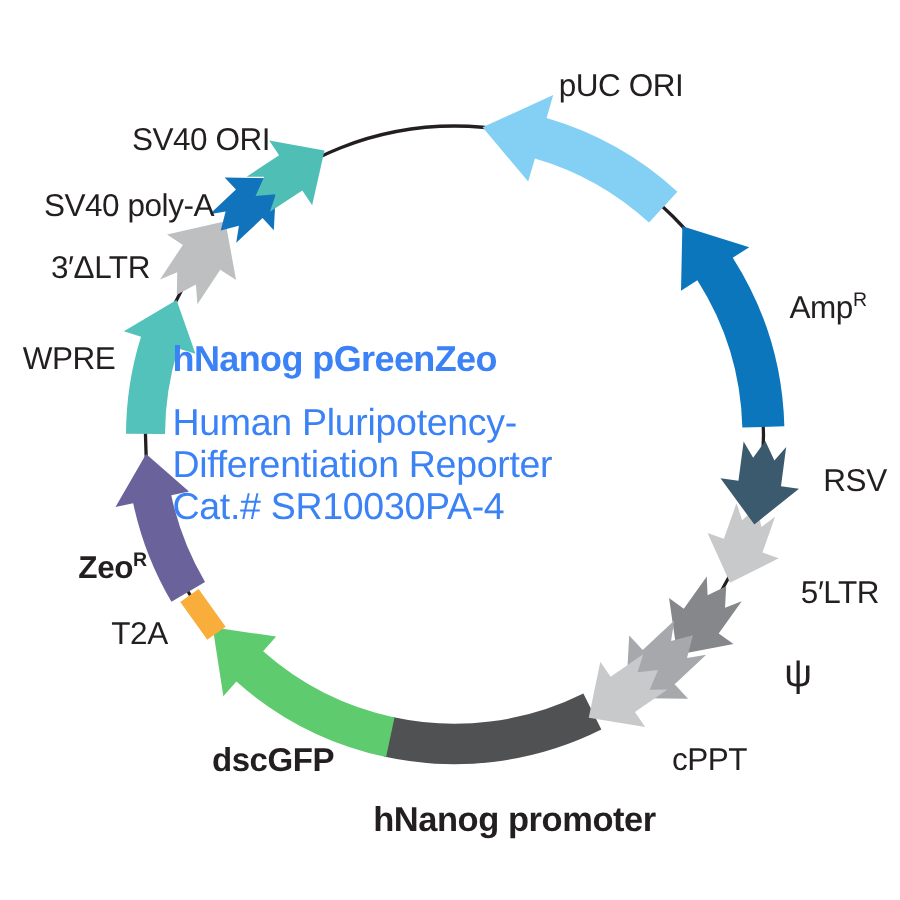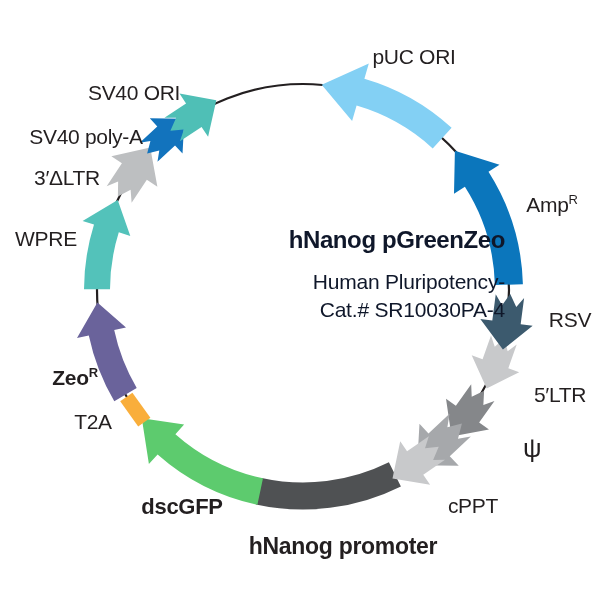--- a/index.html
+++ b/index.html
@@ -1,22 +1,22 @@
 <!DOCTYPE html>
 <html><head>
 <meta charset="utf-8">
 <style>
   html,body{margin:0;padding:0;background:#ffffff;}
   .canvas{position:relative;width:600px;height:600px;background:#ffffff;overflow:hidden;
           font-family:"Liberation Sans",sans-serif;}
   svg{position:absolute;left:0;top:0;}
-  .center-text{position:absolute;left:115px;top:226px;width:390px;text-align:right;
-               color:#0f172a;pointer-events:none;}
+  .center-text{position:absolute;left:115px;top:226px;width:390px;text-align:left;
+               color:#3b82f6;pointer-events:none;}
   .center-text .title{font-size:24px;font-weight:bold;letter-spacing:-0.4px;margin:0 0 14px 0;}
-  .center-text .sub{font-size:21px;line-height:28px;letter-spacing:-0.2px;}
+  .center-text .sub{font-size:25px;line-height:28px;letter-spacing:-0.2px;}
 </style>
 </head>
 <body>
 
 <div class="canvas">
   <svg id="plasmid-svg" width="600" height="600" viewBox="0 0 600 600">
       <circle cx="303" cy="290" r="206" fill="none" stroke="#231F20" stroke-width="2.2"></circle>
       <path d="M400.9,486.4 A219.5,219.5 0 0 1 255.9,504.4 L261.7,478.0 A192.5,192.5 0 0 0 388.9,462.3 Z" fill="#4F5153"></path>
       <path d="M257.4,504.7 A219.5,219.5 0 0 1 157.6,454.4 L148.9,464.1 L141.8,418.2 L184.1,424.4 L175.4,434.2 A192.5,192.5 0 0 0 263.0,478.3 Z" fill="#5DCB6E"></path>
       <rect x="-15.5" y="-7.5" width="31" height="15" fill="#F9AE3B" transform="translate(135.3 409.6) rotate(234.5)"></rect>
@@ -44,15 +44,16 @@
       <text x="552" y="212" text-anchor="middle" fill="#231F20" font-size="21" font-family="&quot;Liberation Sans&quot;,&quot;DejaVu Sans&quot;,sans-serif" font-weight="normal" letter-spacing="-0.3"><tspan>Amp</tspan><tspan dy="-8" font-size="13">R</tspan></text>
       <text x="560" y="402" text-anchor="middle" fill="#231F20" font-size="21" font-family="&quot;Liberation Sans&quot;,&quot;DejaVu Sans&quot;,sans-serif" font-weight="normal" letter-spacing="-0.3"><tspan>5′LTR</tspan></text>
       <text x="570" y="327" text-anchor="middle" fill="#231F20" font-size="21" font-family="&quot;Liberation Sans&quot;,&quot;DejaVu Sans&quot;,sans-serif" font-weight="normal" letter-spacing="-0.3"><tspan>RSV</tspan></text>
       <text x="532" y="457" text-anchor="middle" fill="#231F20" font-size="26" font-family="&quot;Liberation Sans&quot;,&quot;DejaVu Sans&quot;,sans-serif" font-weight="normal" letter-spacing="-0.3"><tspan>ψ</tspan></text>
       <text x="473" y="513" text-anchor="middle" fill="#231F20" font-size="21" font-family="&quot;Liberation Sans&quot;,&quot;DejaVu Sans&quot;,sans-serif" font-weight="normal" letter-spacing="-0.3"><tspan>cPPT</tspan></text>
     </svg>
 
   <div class="center-text">
     <div class="title">hNanog pGreenZeo</div>
     <div class="sub">Human Pluripotency-</div>
+    <div class="sub">Differentiation Reporter</div>
     <div class="sub">Cat.# SR10030PA-4</div>
   </div>
 </div>
 
 </body></html>

